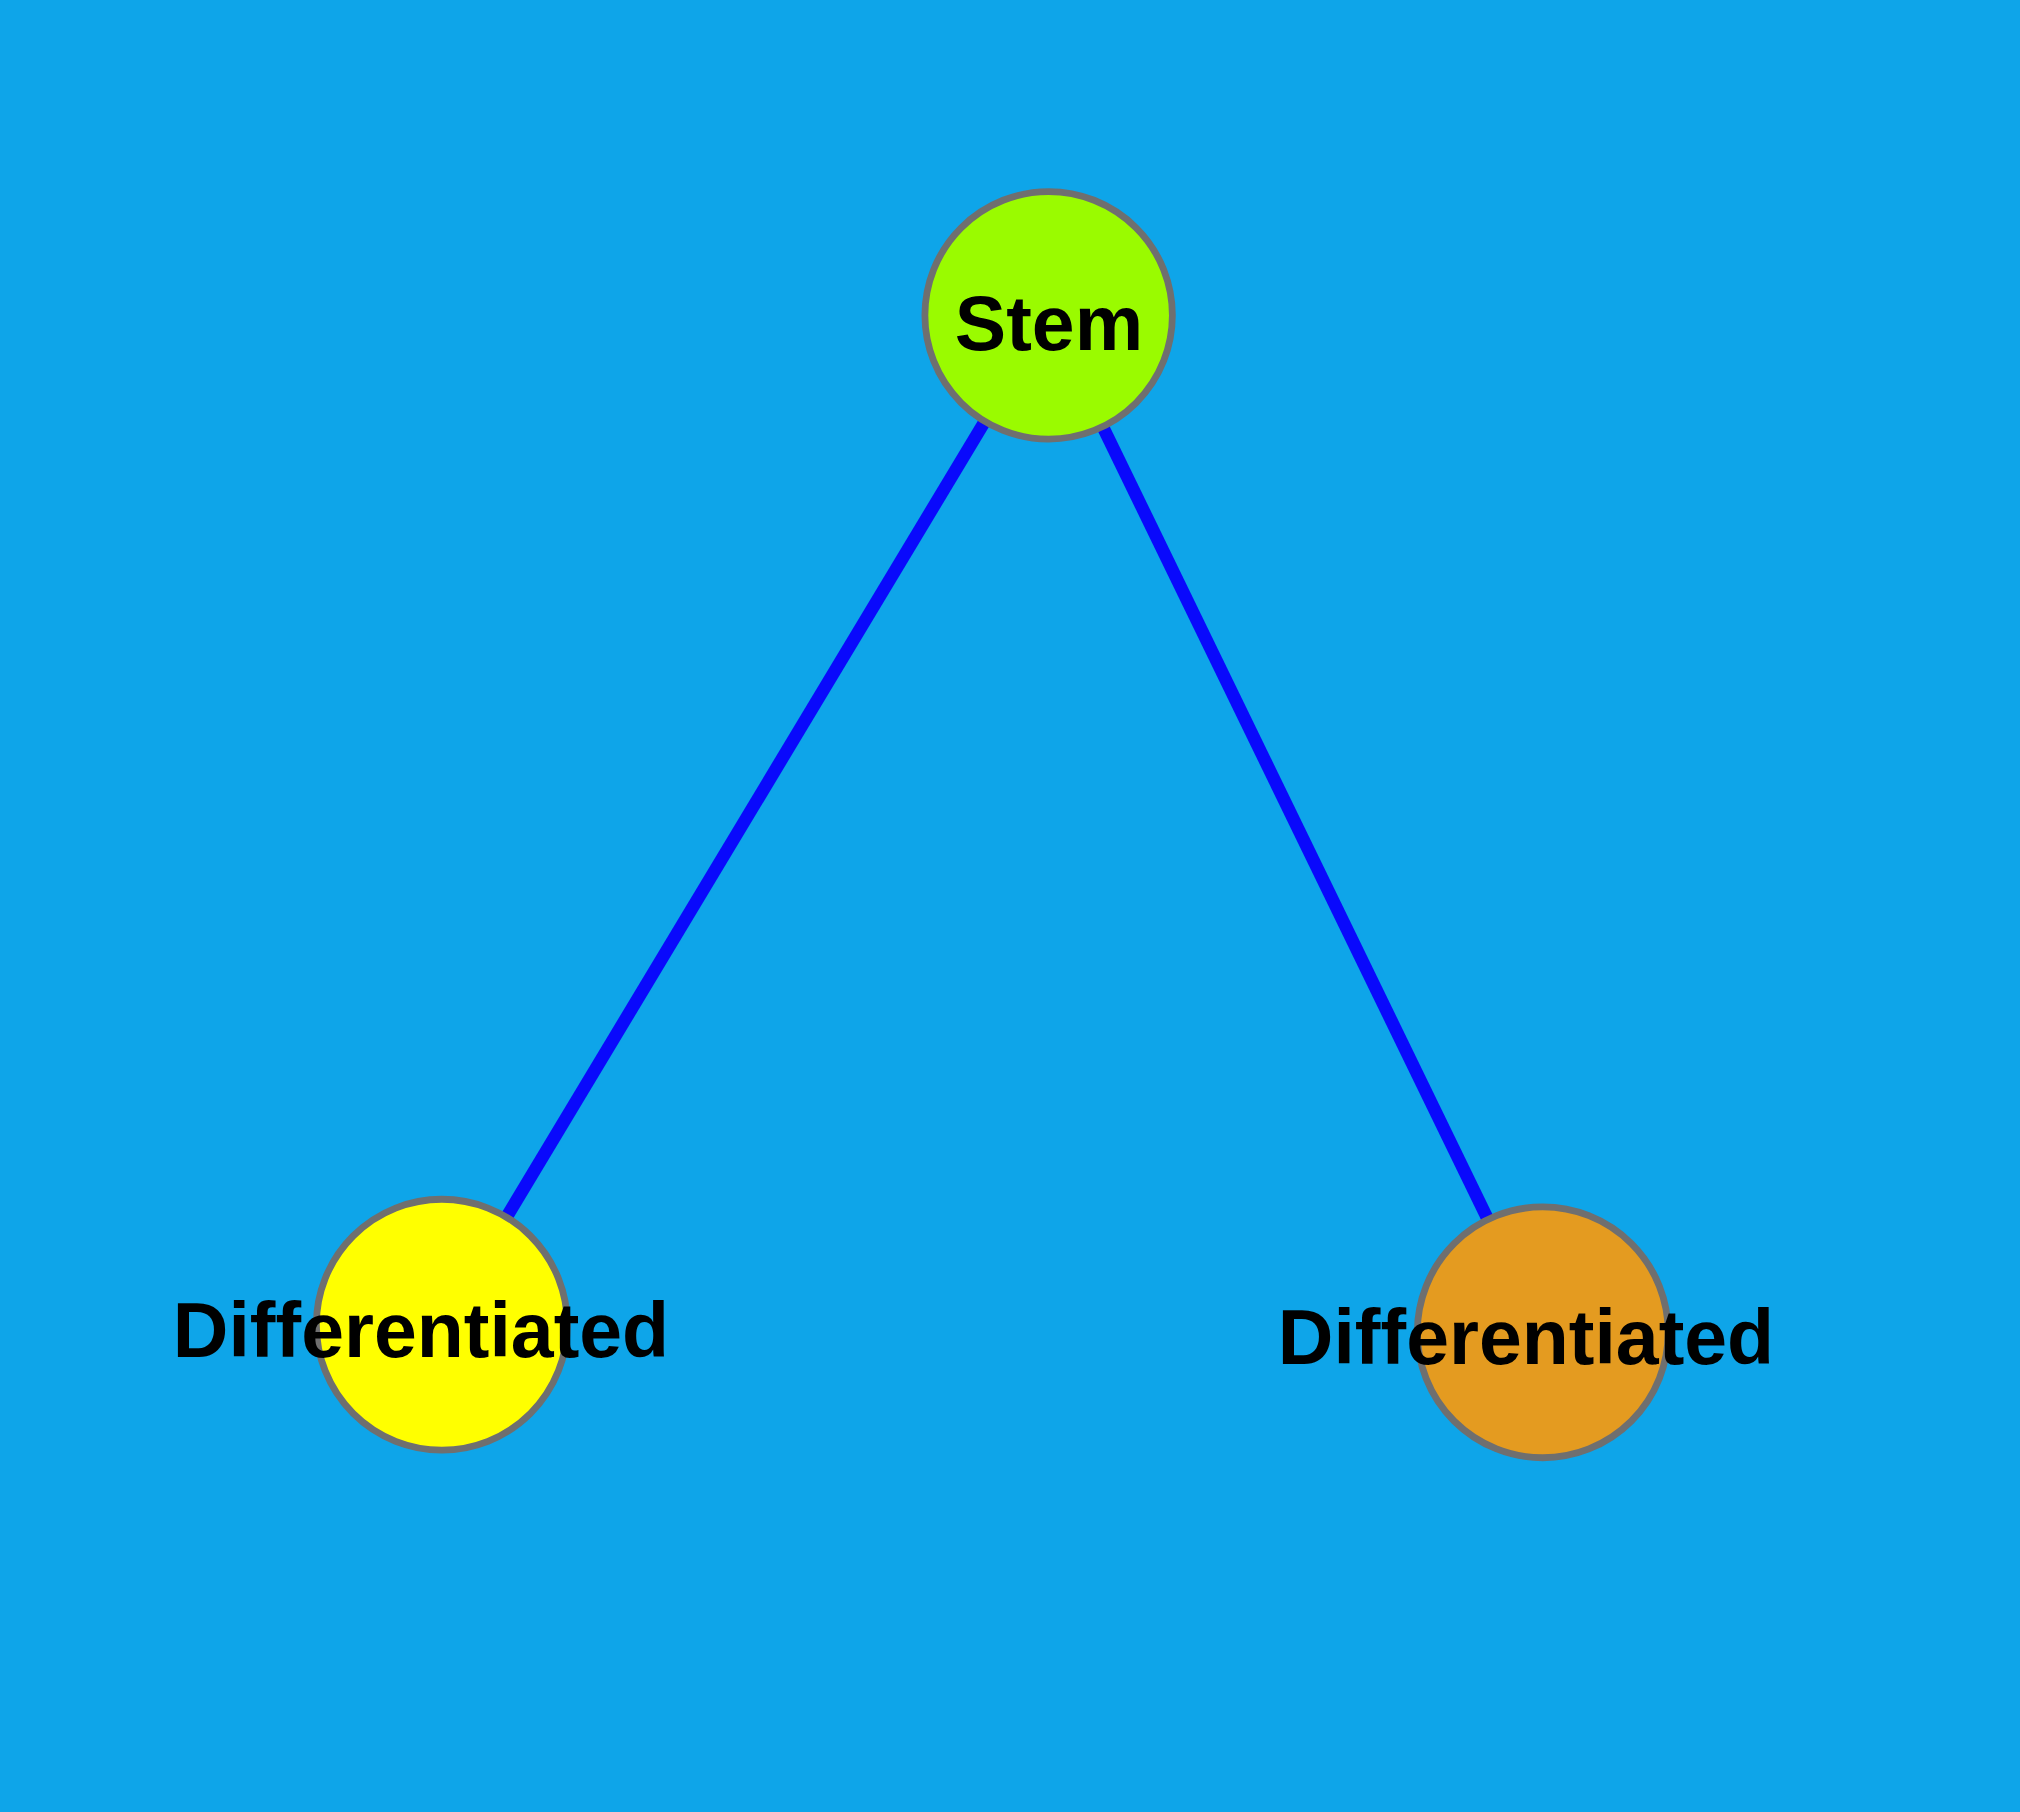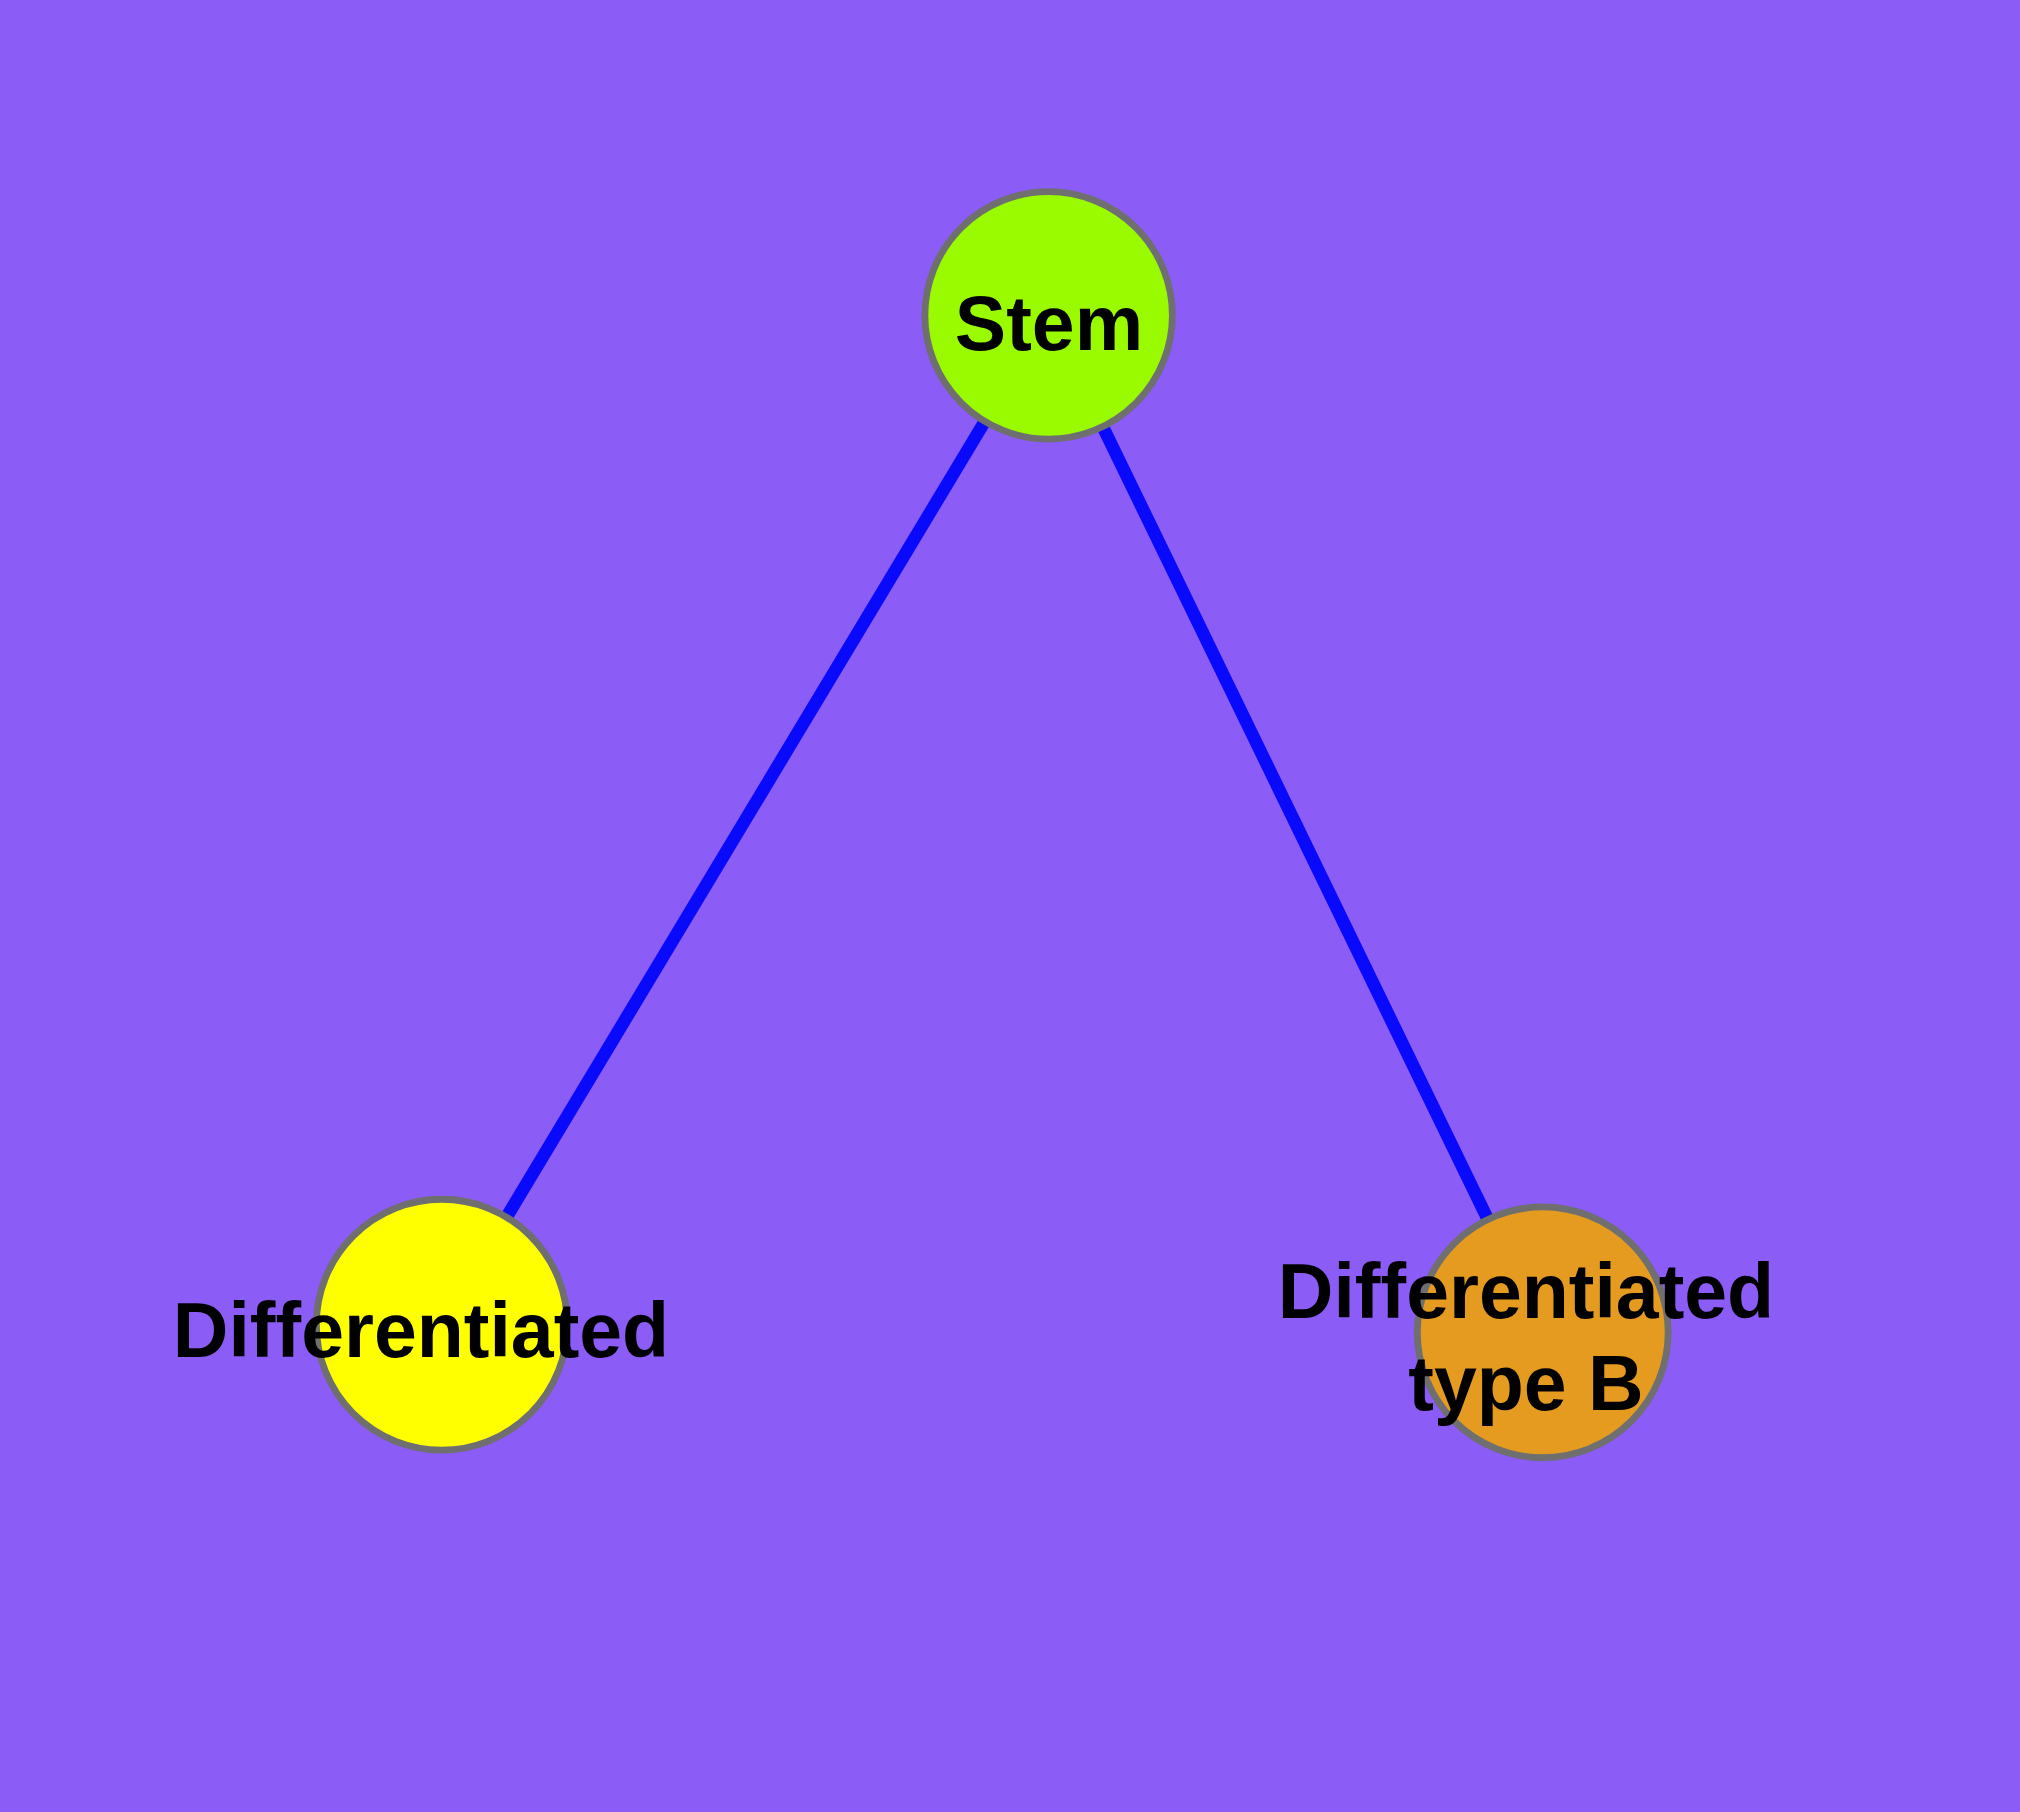--- a/index.html
+++ b/index.html
@@ -29,21 +29,21 @@
     white-space: nowrap;
     color: #000000;
   }
   .node-label span {
     display: block;
   }
 </style>
 </head>
 <body>
 
-<div id="stage" style="background-color: #8b5cf6; color: rgb(0, 0, 0);">
+<div id="stage" style="background-color: #0ea5e9; color: rgb(0, 0, 0);">
 
   <svg id="graph-svg" width="2021" height="1812" viewBox="0 0 2384 2138">
 
     <line x1="1237" y1="372" x2="521" y2="1563" stroke-width="15" stroke="#0909FC"></line>
     <line x1="1237" y1="372" x2="1820" y2="1572" stroke-width="15" stroke="#0909FC"></line>
 
     <circle cx="1237" cy="372" r="146" stroke-width="8" fill="#9AFB00" stroke="#6F6F6F"></circle>
     <circle cx="521" cy="1563" r="148" stroke-width="8" fill="#FFFF00" stroke="#6F6F6F"></circle>
     <circle cx="1820" cy="1572" r="148" stroke-width="8" fill="#E49B20" stroke="#6F6F6F"></circle>
   </svg>
@@ -51,17 +51,16 @@
   <div class="node-label" style="left: 1049px; top: 323px;">
     <span>Stem</span>
   </div>
 
   <div class="node-label" style="left: 421px; top: 1330px;">
     <span>Differentiated</span>
   </div>
 
   <div class="node-label" style="left: 1526px; top: 1337px;">
     <span>Differentiated</span>
-    <span>type B</span>
   </div>
 
 </div>
 
 
 </body></html>

